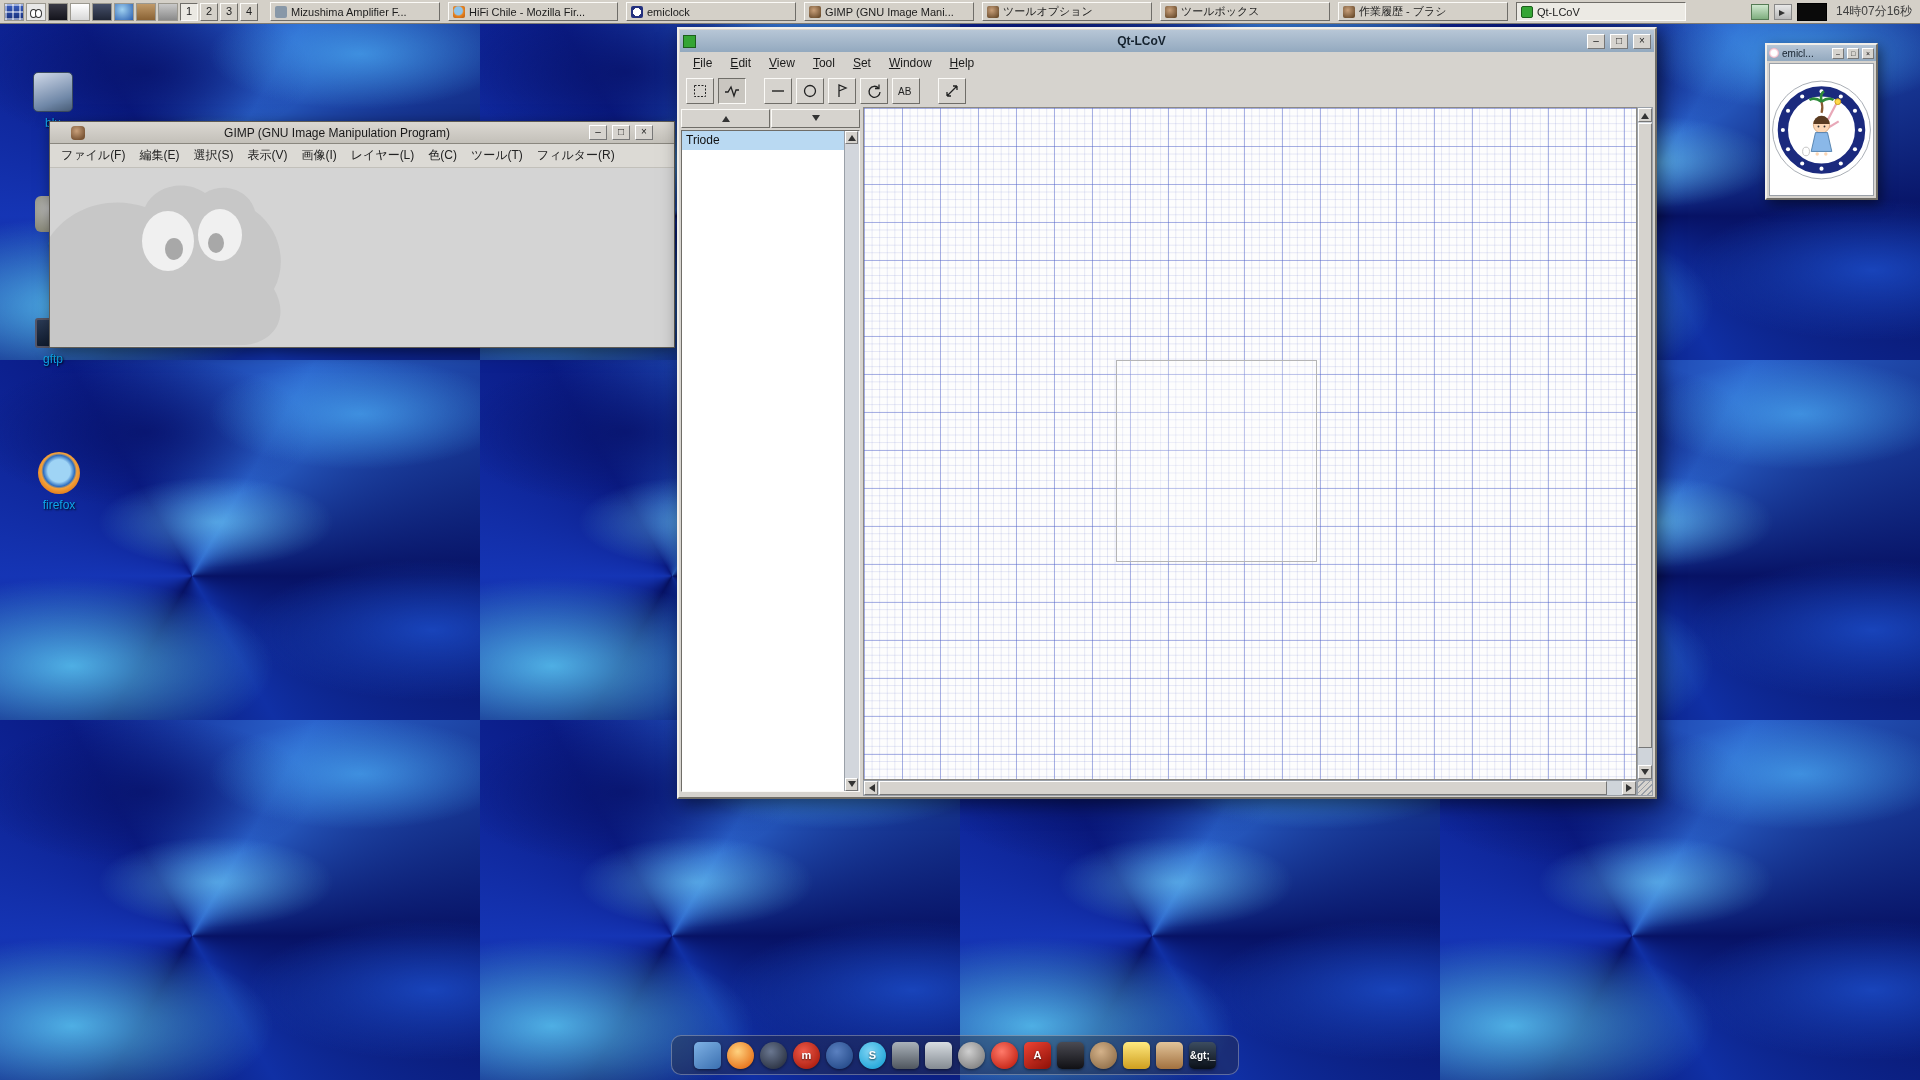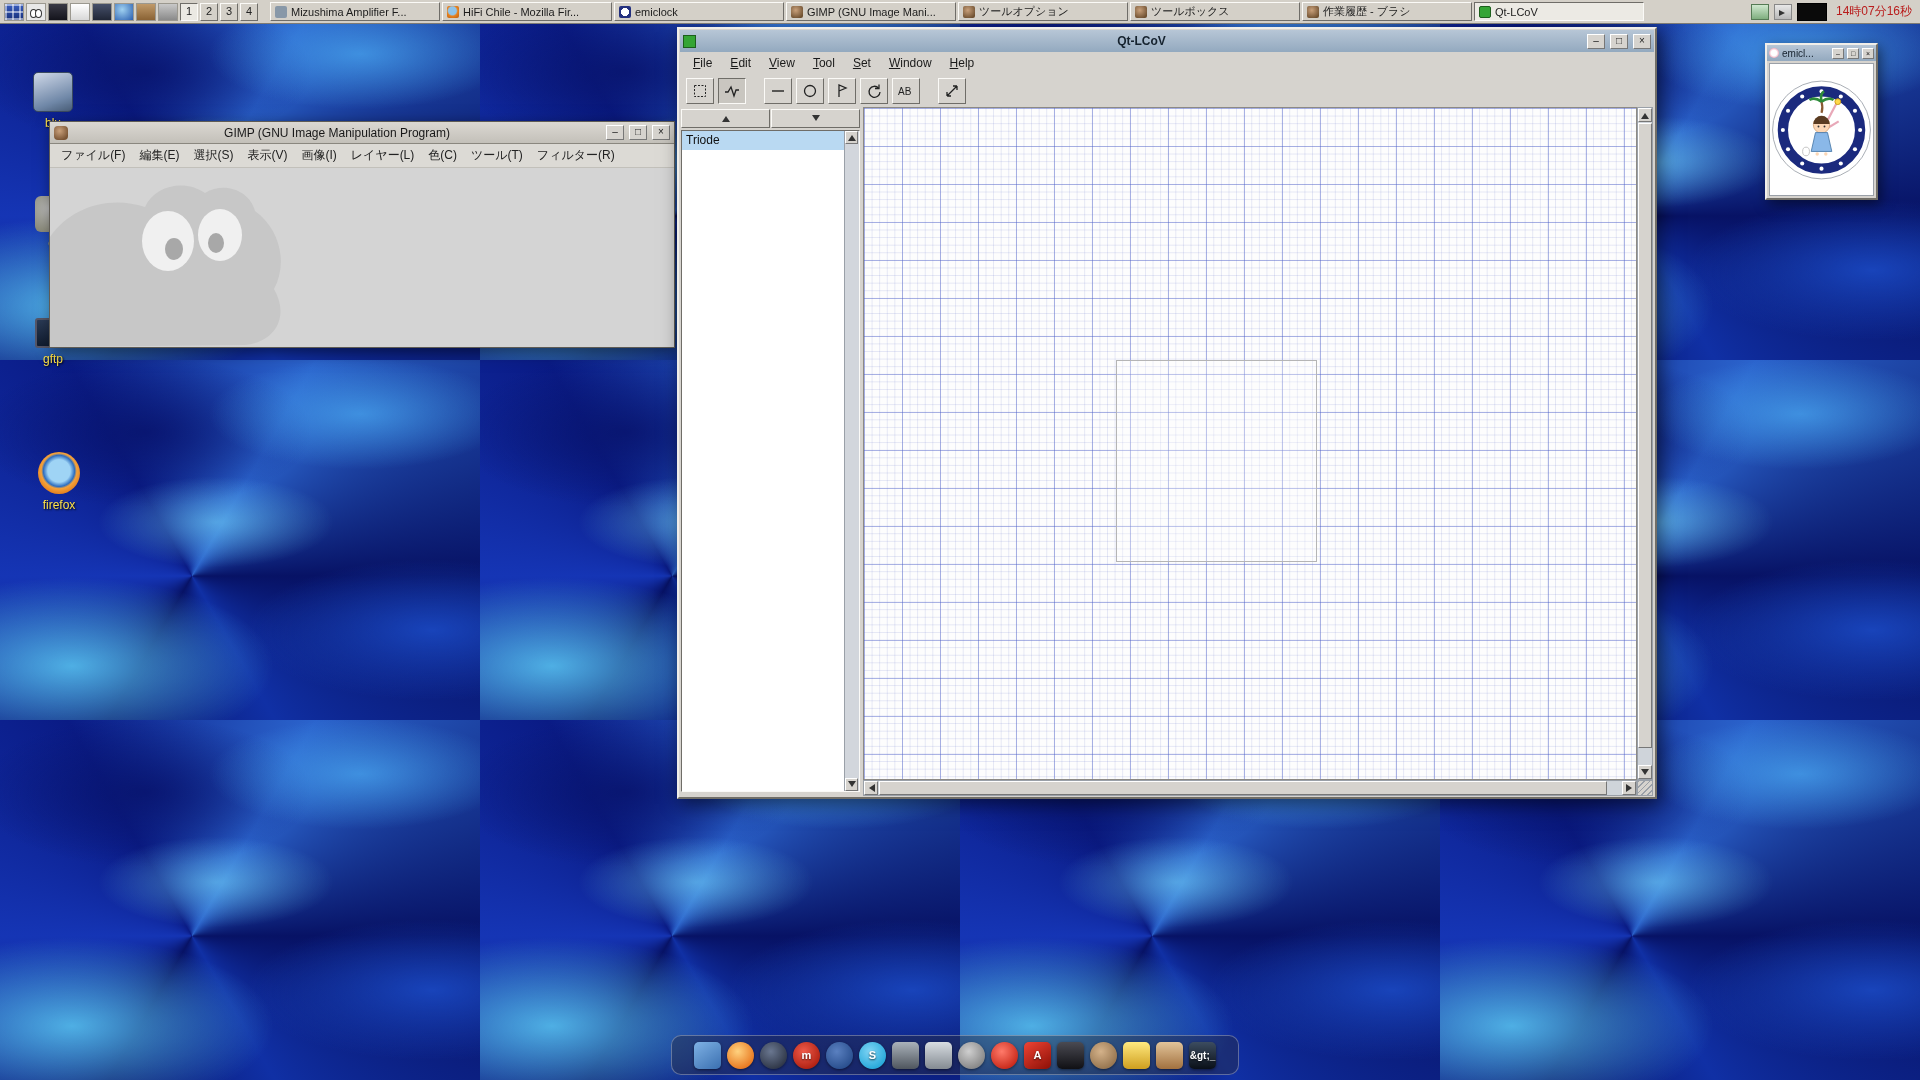--- a/index.html
+++ b/index.html
@@ -13,30 +13,30 @@
   radial-gradient(45% 22% at 75% 15%, rgba(70,160,235,.8), rgba(70,160,235,0) 70%),
   radial-gradient(55% 28% at 90% 75%, rgba(25,70,190,.95), rgba(25,70,190,0) 70%),
   radial-gradient(35% 18% at 45% 45%, rgba(120,220,250,.55), rgba(120,220,250,0) 70%),
   radial-gradient(50% 30% at 30% 20%, rgba(8,20,110,.9), rgba(8,20,110,0) 70%),
   conic-gradient(from 210deg at 40% 60%, #071265,#1535b5,#0a1b85,#2b64cd,#071265,#1030a5,#071265);
  background-size:480px 360px;}
 
 
 .desk-icon{position:absolute;width:70px;text-align:center;z-index:2}
 .di-img{margin:0 auto}
-.di-label{margin-top:4px;font-size:12px;color:#fde047;text-shadow:1px 1px 2px #000}
+.di-label{margin-top:4px;font-size:12px;color:#0ea5e9;text-shadow:1px 1px 2px #000}
 .di-blu{width:40px;height:40px;border-radius:5px;background:linear-gradient(160deg,#cfd8e8,#7088a8 70%,#4a5e78);border:1px solid #3a4a60}
 .di-gi{width:36px;height:36px;border-radius:6px;background:radial-gradient(circle at 40% 35%,#bbb,#887 80%)}
 .di-gftp{width:36px;height:30px;background:linear-gradient(#2a3a55,#101c30);border:2px solid #55globals;border:2px solid #556;border-radius:3px}
 .di-ffx{width:42px;height:42px;border-radius:50%;background:radial-gradient(circle at 50% 45%,#9fd4f5 0 36%,#2f6fc0 50%,#f5a23a 57%,#e07818 78%,#a85510 100%)}
 .wbtn{width:18px;height:15px;background:#d6d3ce;border:1px solid;border-color:#fff #777 #777 #fff;font-size:10px;line-height:12px;text-align:center;color:#222}
 
 
 .gimp-win{position:absolute;left:49px;top:121px;width:626px;height:227px;background:#d4d2cd;border:1px solid #5f5c55;box-shadow:3px 4px 14px rgba(0,0,0,.5);z-index:10}
-.gimp-title{height:22px;background:linear-gradient(#dbd8d2,#c3c0b9);display:flex;align-items:center;padding:0 4px;gap:5px;border-bottom:1px solid #8a877f}
+.gimp-title{height:22px;background:linear-gradient(#dbd8d2,#c3c0b9);display:flex;align-items:center;padding:0 21px;gap:5px;border-bottom:1px solid #8a877f}
 .gimp-title-icon{width:14px;height:14px;border-radius:4px;background:radial-gradient(circle at 40% 35%,#c9a07a,#7a5535 75%)}
 .gimp-title-text{flex:1;text-align:center;font-size:12px;color:#181818;white-space:nowrap;overflow:hidden}
 .gimp-menubar{height:24px;background:#dcdad5;display:flex;align-items:center;padding-left:4px;border-bottom:1px solid #c2c0ba}
 .gmenu{display:inline-block;font-size:12px;padding:14px 7px;color:#222;white-space:nowrap}
 .gimp-content{position:relative;height:179px;background:#d4d4d4;overflow:hidden}
 .wilber-mark{position:absolute;left:0;bottom:0}
 
 
 .qt-win{position:absolute;left:677px;top:27px;width:980px;height:772px;background:#d6d3ce;border:2px solid;border-color:#f0eee9 #716e67 #716e67 #f0eee9;box-shadow:4px 5px 18px rgba(0,0,0,.55);z-index:20}
 .qt-title{position:absolute;left:1px;top:1px;right:1px;height:22px;background:linear-gradient(#b7c6d6,#93a9bf);display:flex;align-items:center;padding:0 3px;gap:5px}
@@ -92,36 +92,36 @@
 .qi-eyes::before,.qi-eyes::after{content:"";position:absolute;top:5px;width:5px;height:7px;border-radius:50%;background:#fff;border:1px solid #333}
 .qi-eyes::before{left:3px}.qi-eyes::after{right:3px}
 .qi-term{background:linear-gradient(#3a3a46,#14141c)}
 .qi-edit{background:linear-gradient(#fff,#d8d8d8)}
 .qi-disp{background:linear-gradient(#46506a,#202636)}
 .qi-web{background:radial-gradient(circle at 40% 35%,#9fd0f0,#2a5fb0)}
 .qi-mail{background:linear-gradient(#c09a6a,#8a6234)}
 .qi-keys{background:linear-gradient(#c8c8c8,#8a8a8a)}
 .ws-btn{width:18px;height:18px;flex:none;font-size:11px;text-align:center;line-height:15px;border:1px solid;border-color:#fbfaf7 #6f6d68 #6f6d68 #fbfaf7;background:#d4d0c8;color:#222}
 .ws-btn.active{border-color:#6f6d68 #fbfaf7 #fbfaf7 #6f6d68;background:#ebe9e3}
-.tb-tasks{display:flex;gap:2px;margin-left:10px}
+.tb-tasks{display:flex;gap:8px;margin-left:10px}
 .task-btn{width:170px;height:19px;flex:none;display:flex;align-items:center;gap:4px;padding:0 4px;border:1px solid;border-color:#fbfaf7 #6f6d68 #6f6d68 #fbfaf7;background:#d4d0c8;font-size:11px;color:#1c1c1c;white-space:nowrap;overflow:hidden}
 .task-btn.active{border-color:#6f6d68 #fbfaf7 #fbfaf7 #6f6d68;background:#eceae4}
 .task-ico{width:12px;height:12px;flex:none;border-radius:2px}
 .ti-amp{background:#8898a8}
 .ti-ffx{background:radial-gradient(circle at 45% 40%,#8fc4ea 0 40%,#e8821e 55%,#b85c10)}
 .ti-clk{background:radial-gradient(circle,#fff 45%,#23307e 50%)}
 .ti-gimp{background:radial-gradient(circle at 40% 35%,#c9a07a,#6f5030 80%)}
 .ti-qt{background:#35a535;border:1px solid #1c5f1c}
 .tb-spacer{flex:1}
 .tb-right{display:flex;align-items:center;gap:5px}
 .tr-net{width:18px;height:16px;background:linear-gradient(#cfe8cf,#7fae7f);border:1px solid #557a55}
 .tr-vol{width:18px;height:16px;background:linear-gradient(#e8e8e8,#b8b8b8);border:1px solid #888;position:relative}
 .tr-vol::before{content:"";position:absolute;left:4px;top:5px;border:3px solid transparent;border-right:6px solid #333;transform:rotate(180deg)}
 .tb-blackbox{width:30px;height:18px;background:#0a0a0a;border:1px solid #000}
-.tb-clock{font-size:12px;color:#b91c1c;margin:0 4px 0 4px;white-space:nowrap}
+.tb-clock{font-size:12px;color:#404040;margin:0 4px 0 4px;white-space:nowrap}
 
 
 .dock{position:absolute;left:671px;top:1035px;width:568px;height:40px;z-index:40;background:rgba(40,44,66,.45);border:1px solid rgba(255,255,255,.3);border-radius:10px;display:flex;align-items:center;justify-content:center;gap:6px;padding:0 10px}
 .dk{width:27px;height:27px;flex:none;display:flex;align-items:center;justify-content:center;font-size:11px;font-weight:bold;color:#fff;text-shadow:0 1px 2px rgba(0,0,0,.7);box-shadow:0 1px 3px rgba(0,0,0,.5)}
 .round{border-radius:50%}.sq{border-radius:5px}
 .dk1{background:linear-gradient(145deg,#7fb2e5,#3a6fb0)}
 .dk2{background:radial-gradient(circle at 40% 35%,#ffd27f,#e05a00)}
 .dk3{background:radial-gradient(circle at 40% 35%,#6a7790,#1c2230)}
 .dk4{background:radial-gradient(circle at 40% 35%,#ef5a4a,#9c0f00)}
 .dk5{background:radial-gradient(circle at 40% 35%,#5a80c0,#1a3f7e)}

